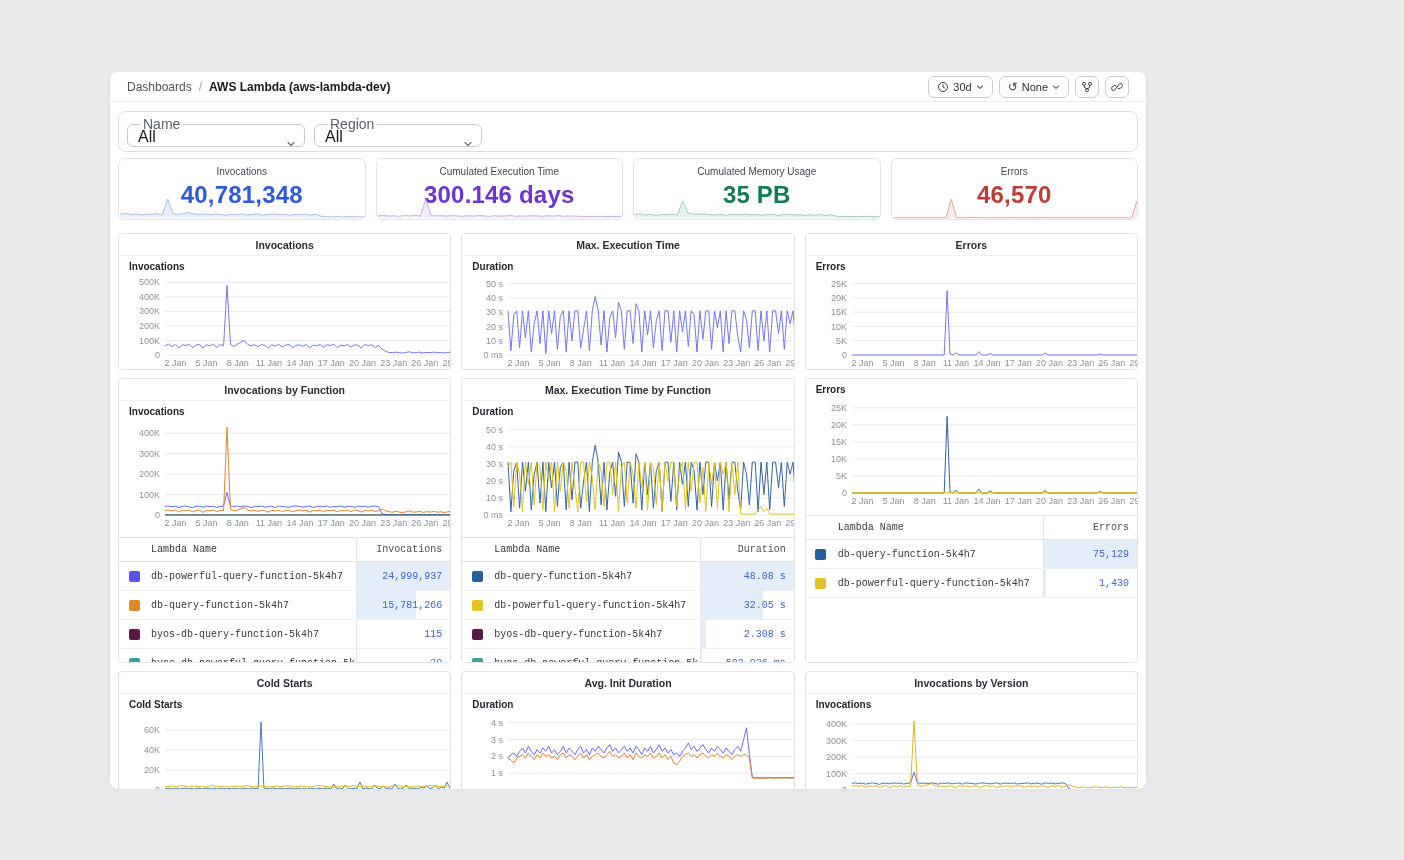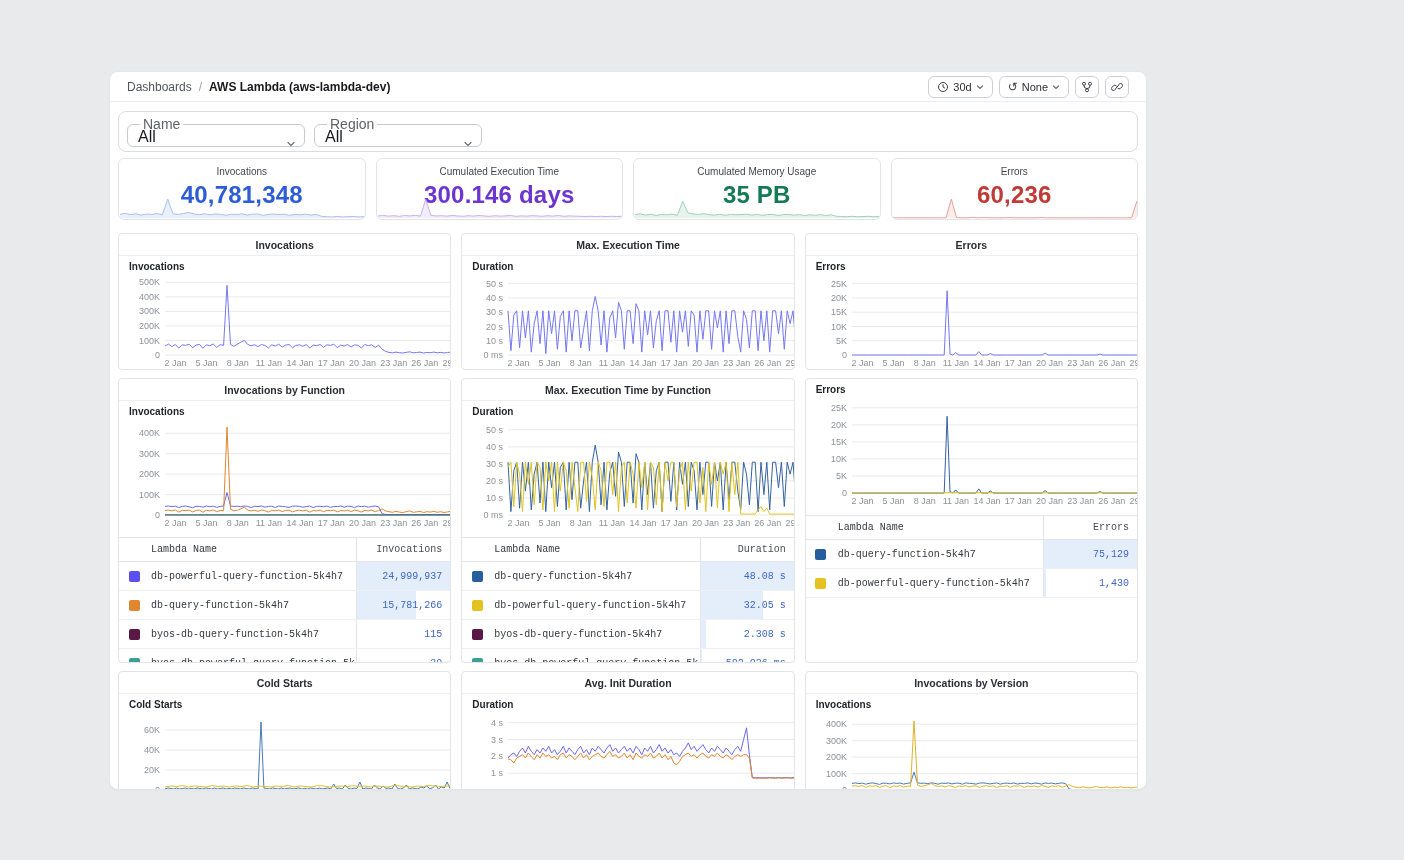--- a/index.html
+++ b/index.html
@@ -139,21 +139,21 @@
     <div class="stat">
       <div class="stat-title">Cumulated Memory Usage</div>
       <div class="stat-value" style="color: rgb(20, 122, 85);">35 PB</div>
       <div class="stat-spark"><svg width="281" height="24">
             <polygon points="0.0,19.6 5.3,18.8 10.6,20.1 15.9,19.2 21.2,20.5 26.5,19.4 31.8,19.8 37.1,19.0 42.4,20.3 47.7,6.2 53.0,18.0 58.3,19.0 63.6,19.4 68.9,18.8 74.2,19.6 79.5,20.1 84.8,19.2 90.1,20.3 95.4,19.4 100.7,19.8 106.0,19.6 111.3,19.2 116.6,20.1 121.9,19.4 127.2,20.3 132.5,19.6 137.8,19.4 143.2,20.5 148.5,19.6 153.8,19.4 159.1,20.1 164.4,19.6 169.7,20.5 175.0,19.8 180.3,20.3 185.6,19.6 190.9,20.5 196.2,19.8 201.5,21.3 206.8,21.5 212.1,21.7 217.4,21.3 222.7,21.7 228.0,21.5 233.3,21.3 238.6,21.7 243.9,21.5 249.2,20.9 254.5,20.1 259.8,20.7 265.1,19.6 270.4,20.5 275.7,20.9 281.0,20.3 281.0,23 0.0,23" fill="#e7f4ee"></polygon>
             <polyline points="0.0,19.6 5.3,18.8 10.6,20.1 15.9,19.2 21.2,20.5 26.5,19.4 31.8,19.8 37.1,19.0 42.4,20.3 47.7,6.2 53.0,18.0 58.3,19.0 63.6,19.4 68.9,18.8 74.2,19.6 79.5,20.1 84.8,19.2 90.1,20.3 95.4,19.4 100.7,19.8 106.0,19.6 111.3,19.2 116.6,20.1 121.9,19.4 127.2,20.3 132.5,19.6 137.8,19.4 143.2,20.5 148.5,19.6 153.8,19.4 159.1,20.1 164.4,19.6 169.7,20.5 175.0,19.8 180.3,20.3 185.6,19.6 190.9,20.5 196.2,19.8 201.5,21.3 206.8,21.5 212.1,21.7 217.4,21.3 222.7,21.7 228.0,21.5 233.3,21.3 238.6,21.7 243.9,21.5 249.2,20.9 254.5,20.1 259.8,20.7 265.1,19.6 270.4,20.5 275.7,20.9 281.0,20.3" fill="none" stroke="#9ed0b8" stroke-width="1"></polyline>
           </svg></div>
     </div>
     <div class="stat">
       <div class="stat-title">Errors</div>
-      <div class="stat-value" style="color: rgb(192, 59, 54);">60,236</div>
+      <div class="stat-value" style="color: rgb(192, 59, 54);">46,570</div>
       <div class="stat-spark"><svg width="281" height="24">
             <polygon points="0.0,22.8 5.3,22.8 10.6,22.8 15.9,22.8 21.2,22.8 26.5,22.8 31.8,22.8 37.1,22.8 42.4,22.8 47.7,22.8 53.0,22.8 58.3,4.1 63.6,22.6 68.9,22.8 74.2,22.8 79.5,22.4 84.8,22.8 90.1,22.6 95.4,22.8 100.7,22.8 106.0,22.8 111.3,22.8 116.6,22.6 121.9,22.8 127.2,22.8 132.5,22.8 137.8,22.8 143.2,22.8 148.5,22.6 153.8,22.8 159.1,22.8 164.4,22.8 169.7,22.8 175.0,22.8 180.3,22.8 185.6,22.8 190.9,22.8 196.2,22.8 201.5,22.8 206.8,22.8 212.1,22.8 217.4,22.8 222.7,22.8 228.0,22.8 233.3,22.8 238.6,22.8 243.9,6.2 249.2,22.8 254.5,22.2 259.8,22.8 265.1,22.8 270.4,22.6 275.7,22.8 281.0,7.3 281.0,23 0.0,23" fill="#fbecea"></polygon>
             <polyline points="0.0,22.8 5.3,22.8 10.6,22.8 15.9,22.8 21.2,22.8 26.5,22.8 31.8,22.8 37.1,22.8 42.4,22.8 47.7,22.8 53.0,22.8 58.3,4.1 63.6,22.6 68.9,22.8 74.2,22.8 79.5,22.4 84.8,22.8 90.1,22.6 95.4,22.8 100.7,22.8 106.0,22.8 111.3,22.8 116.6,22.6 121.9,22.8 127.2,22.8 132.5,22.8 137.8,22.8 143.2,22.8 148.5,22.6 153.8,22.8 159.1,22.8 164.4,22.8 169.7,22.8 175.0,22.8 180.3,22.8 185.6,22.8 190.9,22.8 196.2,22.8 201.5,22.8 206.8,22.8 212.1,22.8 217.4,22.8 222.7,22.8 228.0,22.8 233.3,22.8 238.6,22.8 243.9,6.2 249.2,22.8 254.5,22.2 259.8,22.8 265.1,22.8 270.4,22.6 275.7,22.8 281.0,7.3" fill="none" stroke="#e6a19c" stroke-width="1"></polyline>
           </svg></div>
     </div>
   </div>
 
   <div class="grid">
     <div class="panel">
       <div class="ptitle">Invocations</div>

